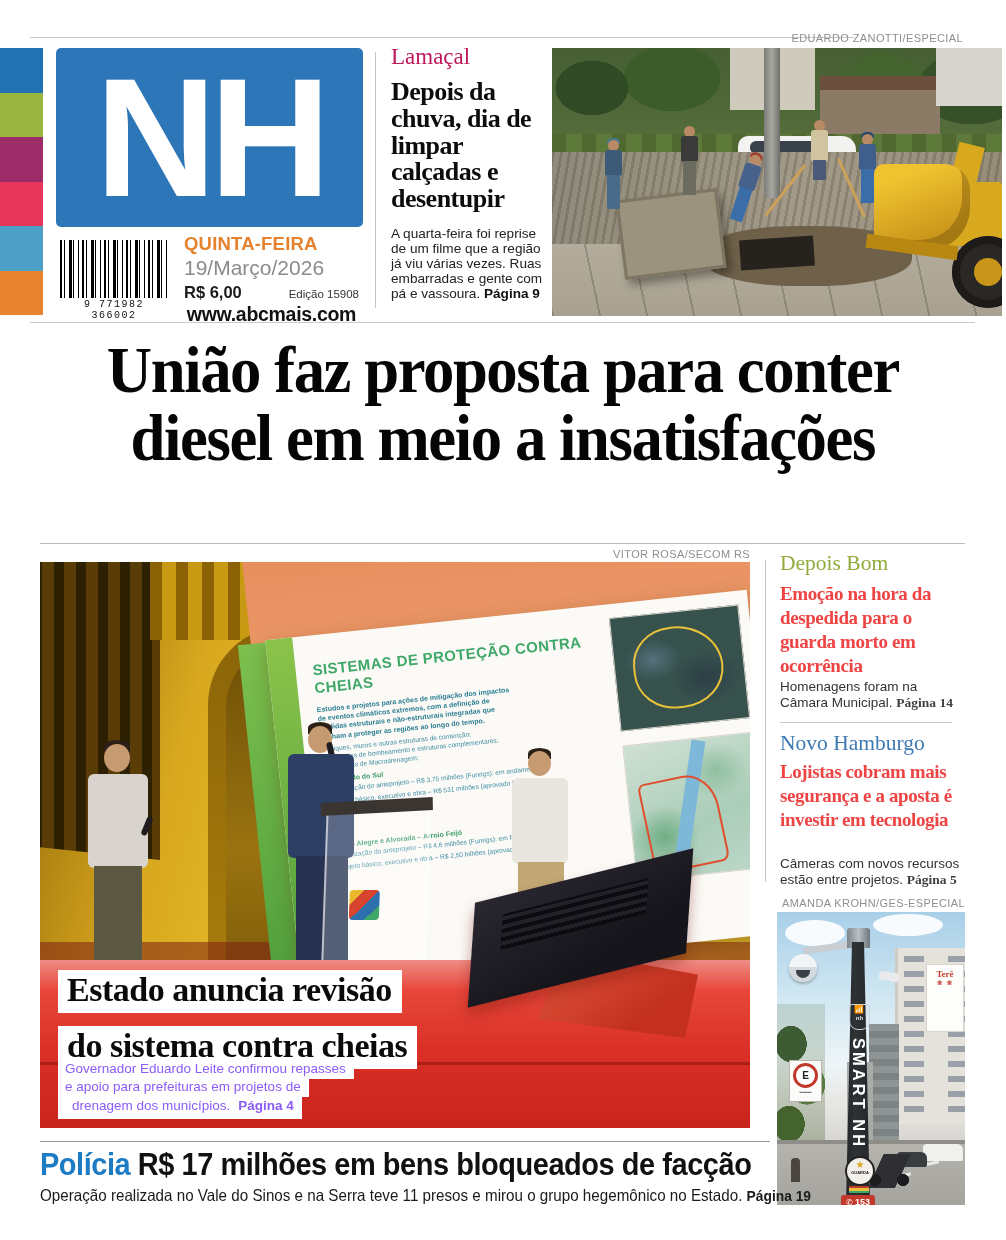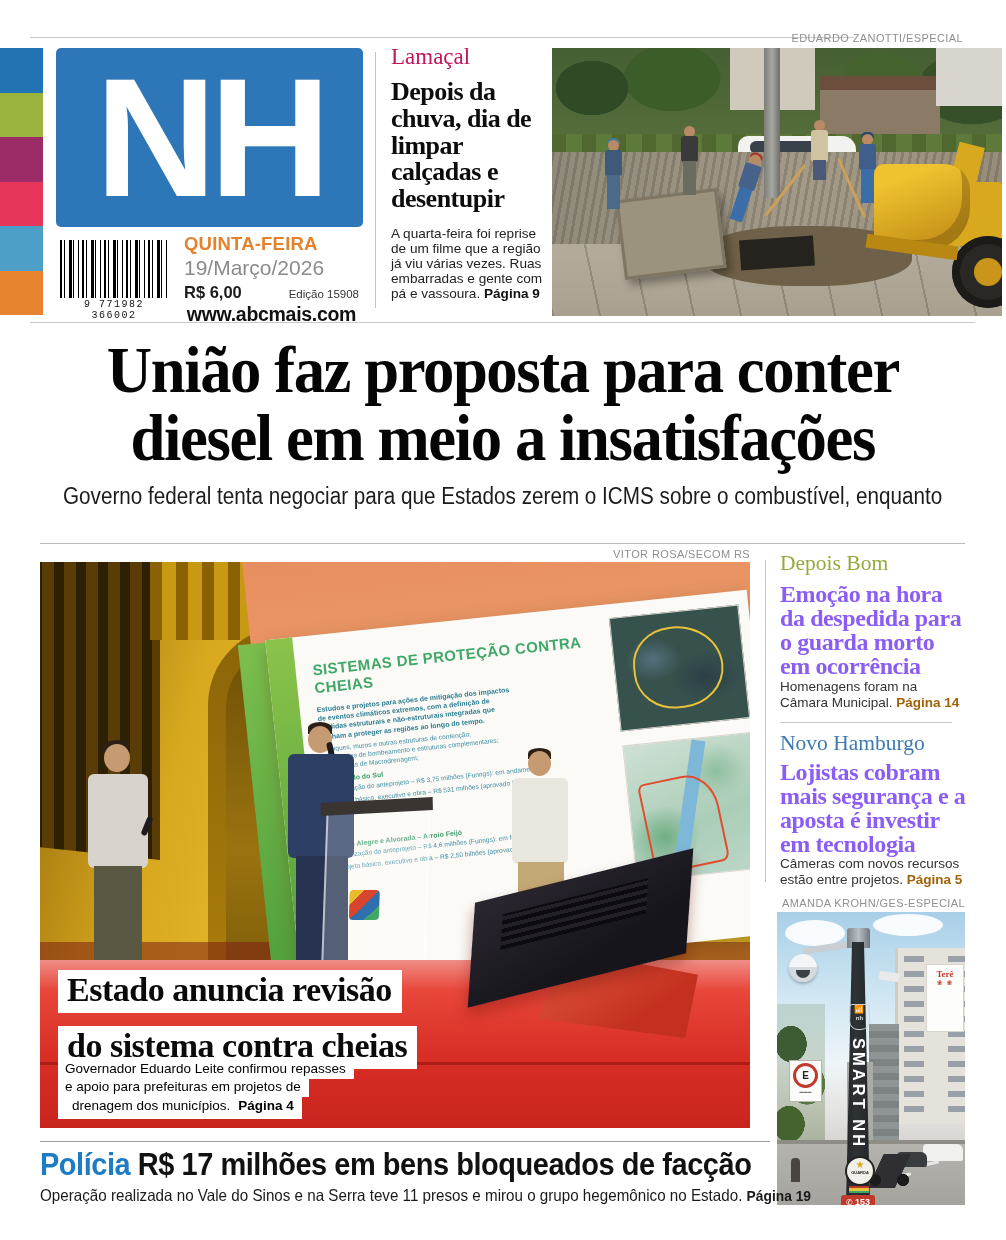--- a/index.html
+++ b/index.html
@@ -159,29 +159,29 @@
     linear-gradient(160deg,#2a2730 0%,#17151c 70%);transform:rotate(-14deg) skewX(-18deg);
     box-shadow:0 8px 14px rgba(120,20,10,.4);}
   .mp-monitor .vent{position:absolute;left:30px;top:18px;width:150px;height:34px;background:
     repeating-linear-gradient(0deg,#0c0b10 0 4px,#232029 4px 8px);}
   .mp-wedge{left:498px;top:388px;width:160px;height:88px;background:
     linear-gradient(145deg,#e45a40,#c3301f 70%);clip-path:polygon(18% 0,100% 28%,92% 100%,0 78%);}
   .ov-head{position:absolute;left:18px;z-index:9;}
   .ov-head span{display:inline-block;background:#fff;color:#0a0a0a;font-weight:900;
     font-size:34px;line-height:34px;padding:3px 10px 6px 9px;letter-spacing:-.5px;}
   .ov-cap{position:absolute;left:18px;z-index:9;}
-  .ov-cap span{display:inline-block;background:#fff;color:#000000;font-size:13.5px;line-height:13.5px;
+  .ov-cap span{display:inline-block;background:#fff;color:#8b5cf6;font-size:13.5px;line-height:13.5px;
     padding:2px 8px 3px 7px;}
 
   
   .sb{left:780px;width:186px;}
   .sb-kicker{font-size:21.5px;}
-  .sb-head{font-weight:900;font-size:24px;line-height:24px;letter-spacing:-.4px;color:#8b5cf6;}
+  .sb-head{font-weight:900;font-size:19px;line-height:24px;letter-spacing:-.4px;color:#ef4444;}
   .sb-body{font-size:13.5px;line-height:16px;color:#333;}
-  .sb-body b{color:#a16207;}
+  .sb-body b{color:#404040;font-family:Liberation Serif, serif;}
 
   
   .photo-smart{left:777px;top:912px;width:188px;height:293px;overflow:hidden;background:
     linear-gradient(180deg,#a8cfe8 0%,#cfe6f2 28%,#eef5f8 52%,#e6e6e3 66%,#d8d6d2 78%);}
   .sp-cloud{position:absolute;border-radius:50%;background:rgba(255,255,255,.9);}
   .sp-bldg{left:118px;top:36px;width:70px;height:176px;background:#e5e2dc;border-left:3px solid #cfccc4;}
   .sp-bldg .wins{position:absolute;left:6px;top:8px;width:20px;height:160px;background:
     repeating-linear-gradient(180deg,#9aa0a8 0 6px,transparent 6px 15px);}
   .sp-bldg .wins2{left:50px;}
   .sp-sign{position:absolute;left:28px;top:16px;width:36px;height:66px;background:#fdfdfb;
@@ -346,21 +346,20 @@
   </div>
 </div>
 
 <div class="hr" style="left:30px;top:322px;width:945px;"></div>
 
 <div class="abs lead-head serif">
   <span class="ln"><span class="in">União faz proposta para conter</span></span>
   <span class="ln"><span class="in">diesel em meio a insatisfações</span></span>
 </div>
 <div class="abs lead-deck">
-  <span class="dl"><span class="in">Governo federal tenta negociar para que Estados zerem o ICMS sobre o combustível, enquanto</span></span>
 </div>
 
 <div class="hr" style="left:40px;top:543px;width:925px;background:#bbb;"></div>
 <div class="credit" style="left:400px;top:548px;width:350px;">VITOR ROSA/SECOM RS</div>
 
 <div class="abs photo-main">
   <div class="abs mp-curtain-l"></div>
   <div class="abs mp-drapes"></div>
   <div class="abs mp-arch"></div>
   <div class="abs mp-arch-in"></div>

